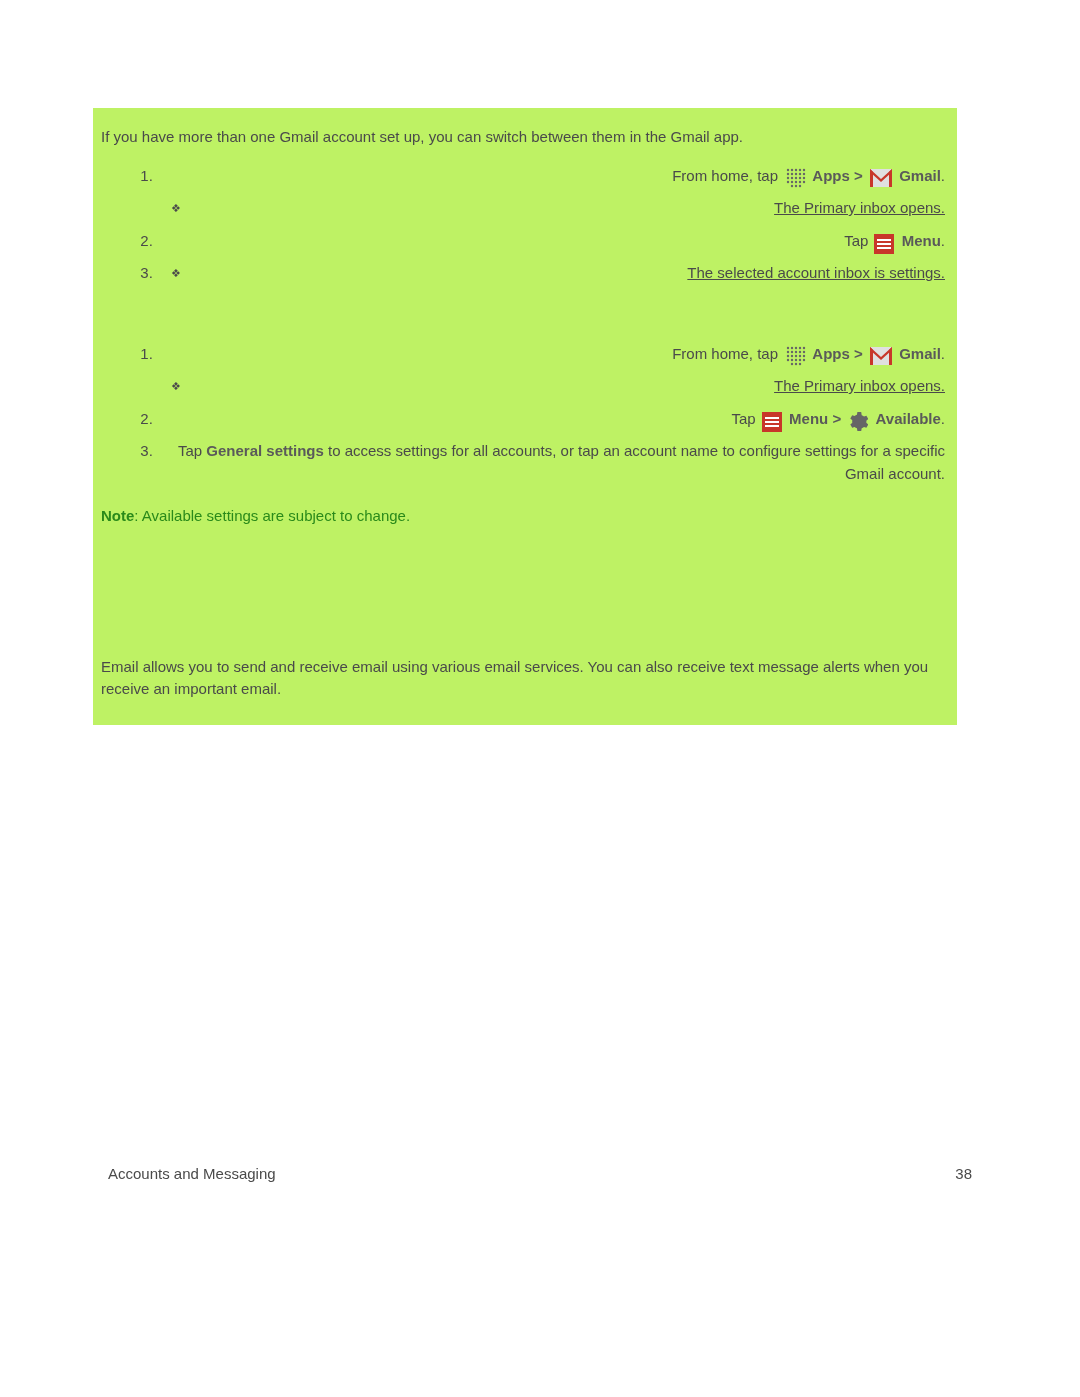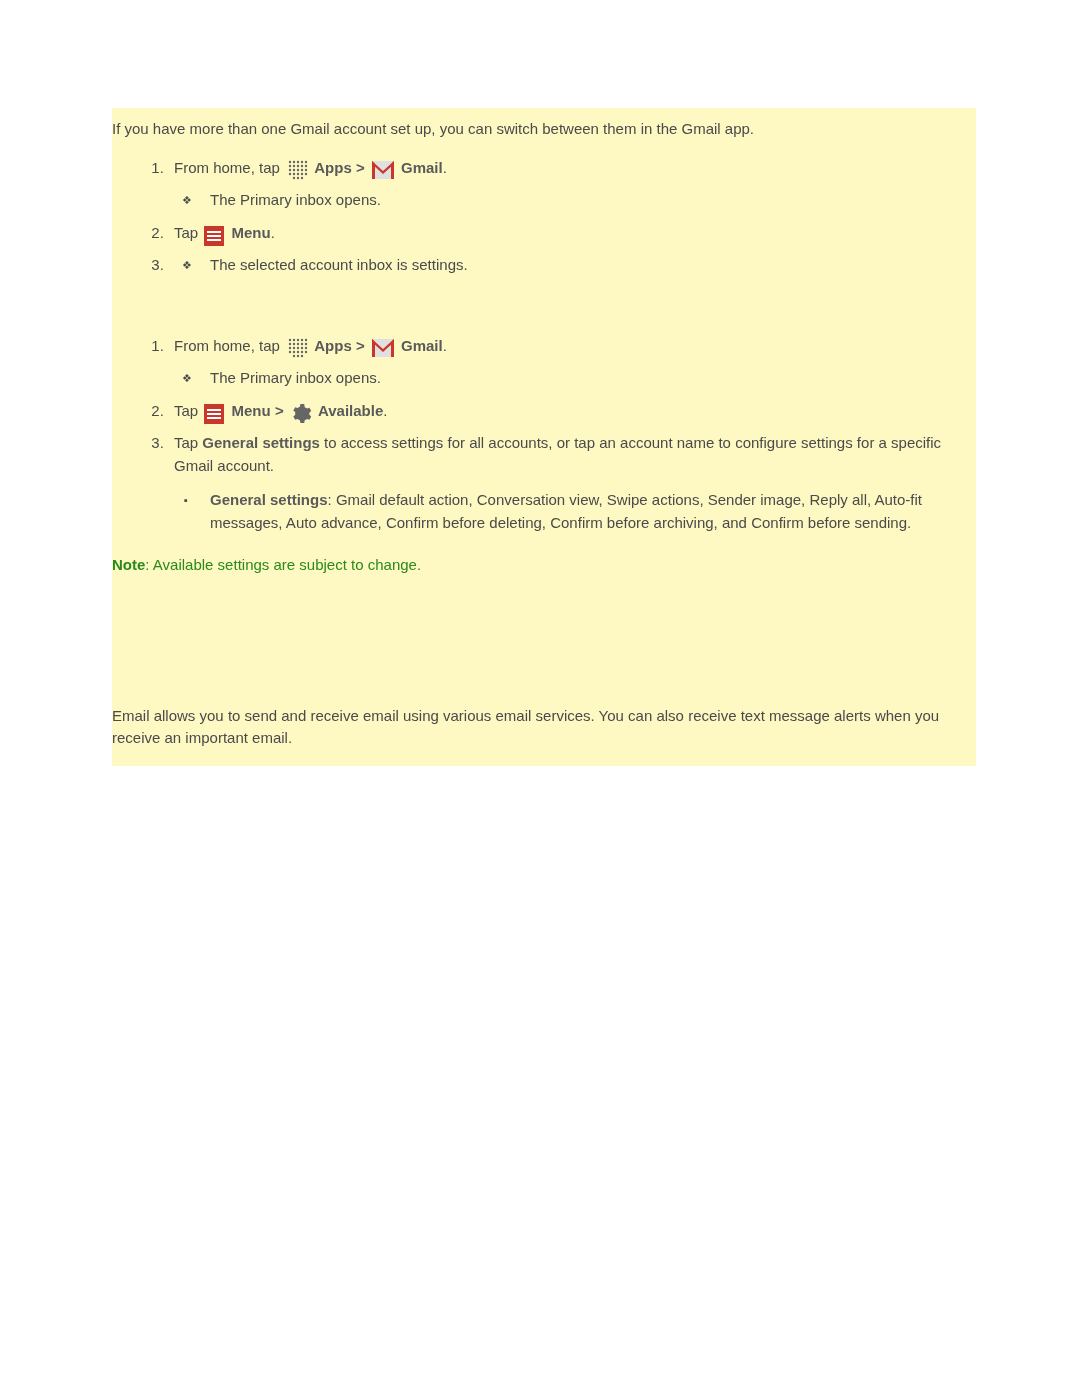--- a/index.html
+++ b/index.html
@@ -9,57 +9,59 @@
       font-family: Arial, Helvetica, sans-serif;
     }
     .page {
       width: 1080px;
       height: 1397px;
       background: #fff;
       position: relative;
     }
     .content-area {
       position: absolute;
-      left: 112px;
+      left: 93px;
       top: 108px;
       width: 864px;
-      background: #fef9c3;
+      background: #bef264;
       color: #4a4a4a;
       font-size: 15px;
       line-height: 1.5;
-      padding: 0;
+      padding: 8px;
       box-sizing: border-box;
     }
     .para {
       margin: 10px 0 16px 0;
     }
     .note {
       color: #2a8a1a;
       margin: 20px 0;
     }
     .note-label {
       font-weight: bold;
     }
     ol {
       margin: 8px 4px 8px 0;
       padding-left: 56px;
+      text-align: right;
     }
     ol > li {
       margin: 10px 0;
       padding-left: 6px;
     }
     .sublist {
       list-style: none;
       margin: 10px 0;
       padding-left: 32px;
     }
     .sublist > li {
       position: relative;
       margin: 10px 0;
       padding-left: 4px;
+      text-decoration: underline;
     }
     .sublist > li::before {
       content: "❖";
       position: absolute;
       left: -24px;
       color: #4a4a4a;
       font-size: 11px;
       top: 3px;
     }
     .squarelist {
@@ -279,33 +281,34 @@
           <svg viewBox="0 0 20 20">
             <path fill="#666" d="M10 6.5a3.5 3.5 0 1 0 0 7 3.5 3.5 0 0 0 0-7zm8.4 3.5c0-.5 0-.9-.1-1.3l2-1.6-1.9-3.3-2.4.8c-.7-.6-1.5-1-2.3-1.3L13.2 0H9.4L8.9 2.8c-.8.3-1.6.7-2.3 1.3l-2.4-.8L2.3 6.6l2 1.6c-.1.4-.1.8-.1 1.3s0 .9.1 1.3l-2 1.6 1.9 3.3 2.4-.8c.7.6 1.5 1 2.3 1.3l.5 2.8h3.8l.5-2.8c.8-.3 1.6-.7 2.3-1.3l2.4.8 1.9-3.3-2-1.6c.1-.4.1-.8.1-1.3z"></path>
           </svg>
         </span>
         <span class="bold">Available</span><span>.</span>
       </li>
       <li>
         <span>Tap </span><span class="bold">General settings</span><span> to access settings for all accounts, or tap an account name to configure settings for a specific Gmail account.</span>
 
         <ul class="squarelist">
-          <li>
-            <span class="bold">General settings</span><span>: Gmail default action, Conversation view, Swipe actions, Sender image, Reply all, Auto-fit messages, Auto advance, Confirm before deleting, Confirm before archiving, and Confirm before sending.</span>
-          </li>
         </ul>
       </li>
     </ol>
 
     <div class="note">
       <span class="note-label">Note</span><span>: Available settings are subject to change.</span>
     </div>
 
     <div style="height:52px"></div>
 
 
     <div style="height:46px"></div>
 
     <div class="para">Email allows you to send and receive email using various email services. You can also receive text message alerts when you receive an important email.</div>
 
   </div>
 
+  <div class="footer">
+    <span>Accounts and Messaging</span>
+    <span>38</span>
+  </div>
 </div>
 
 </body></html>

